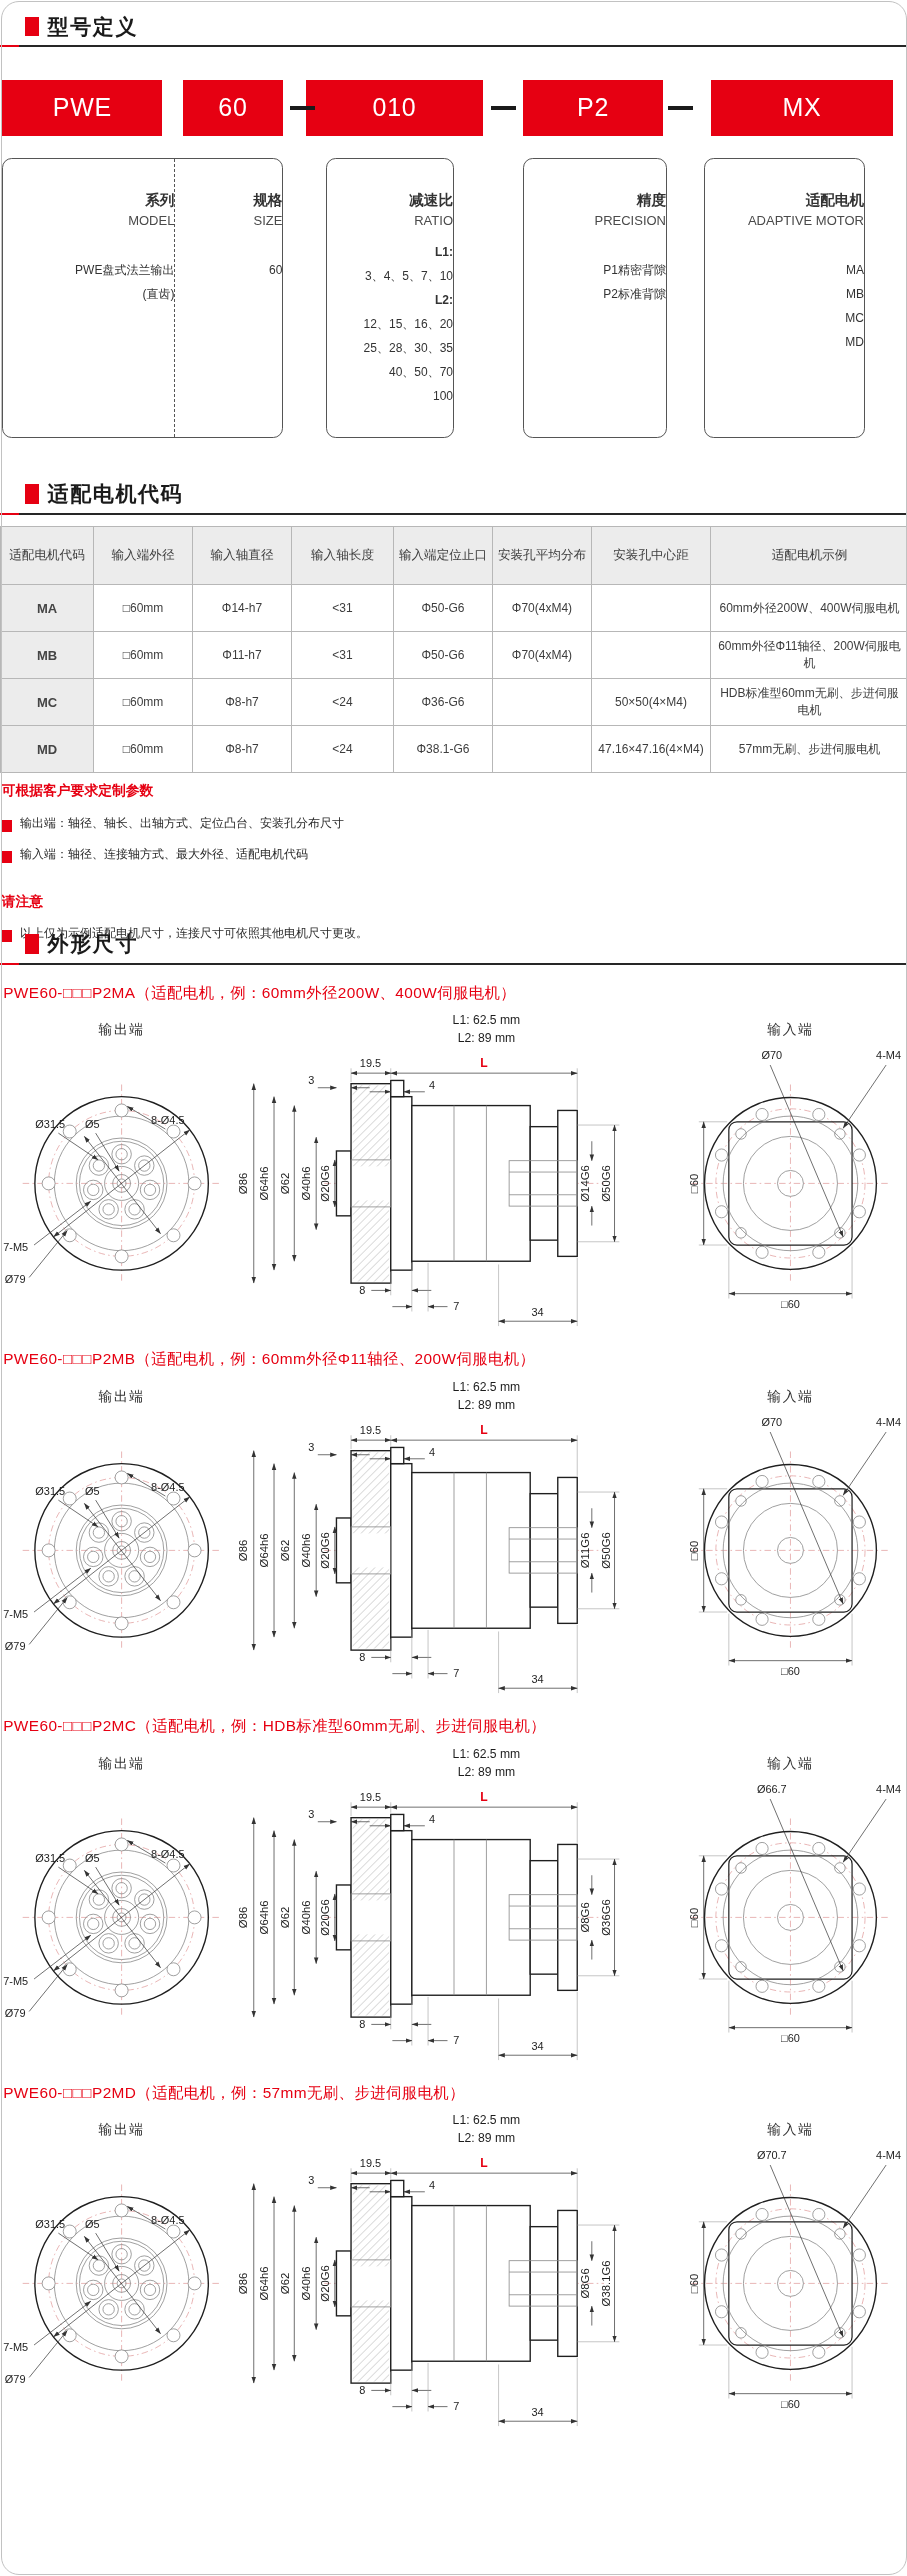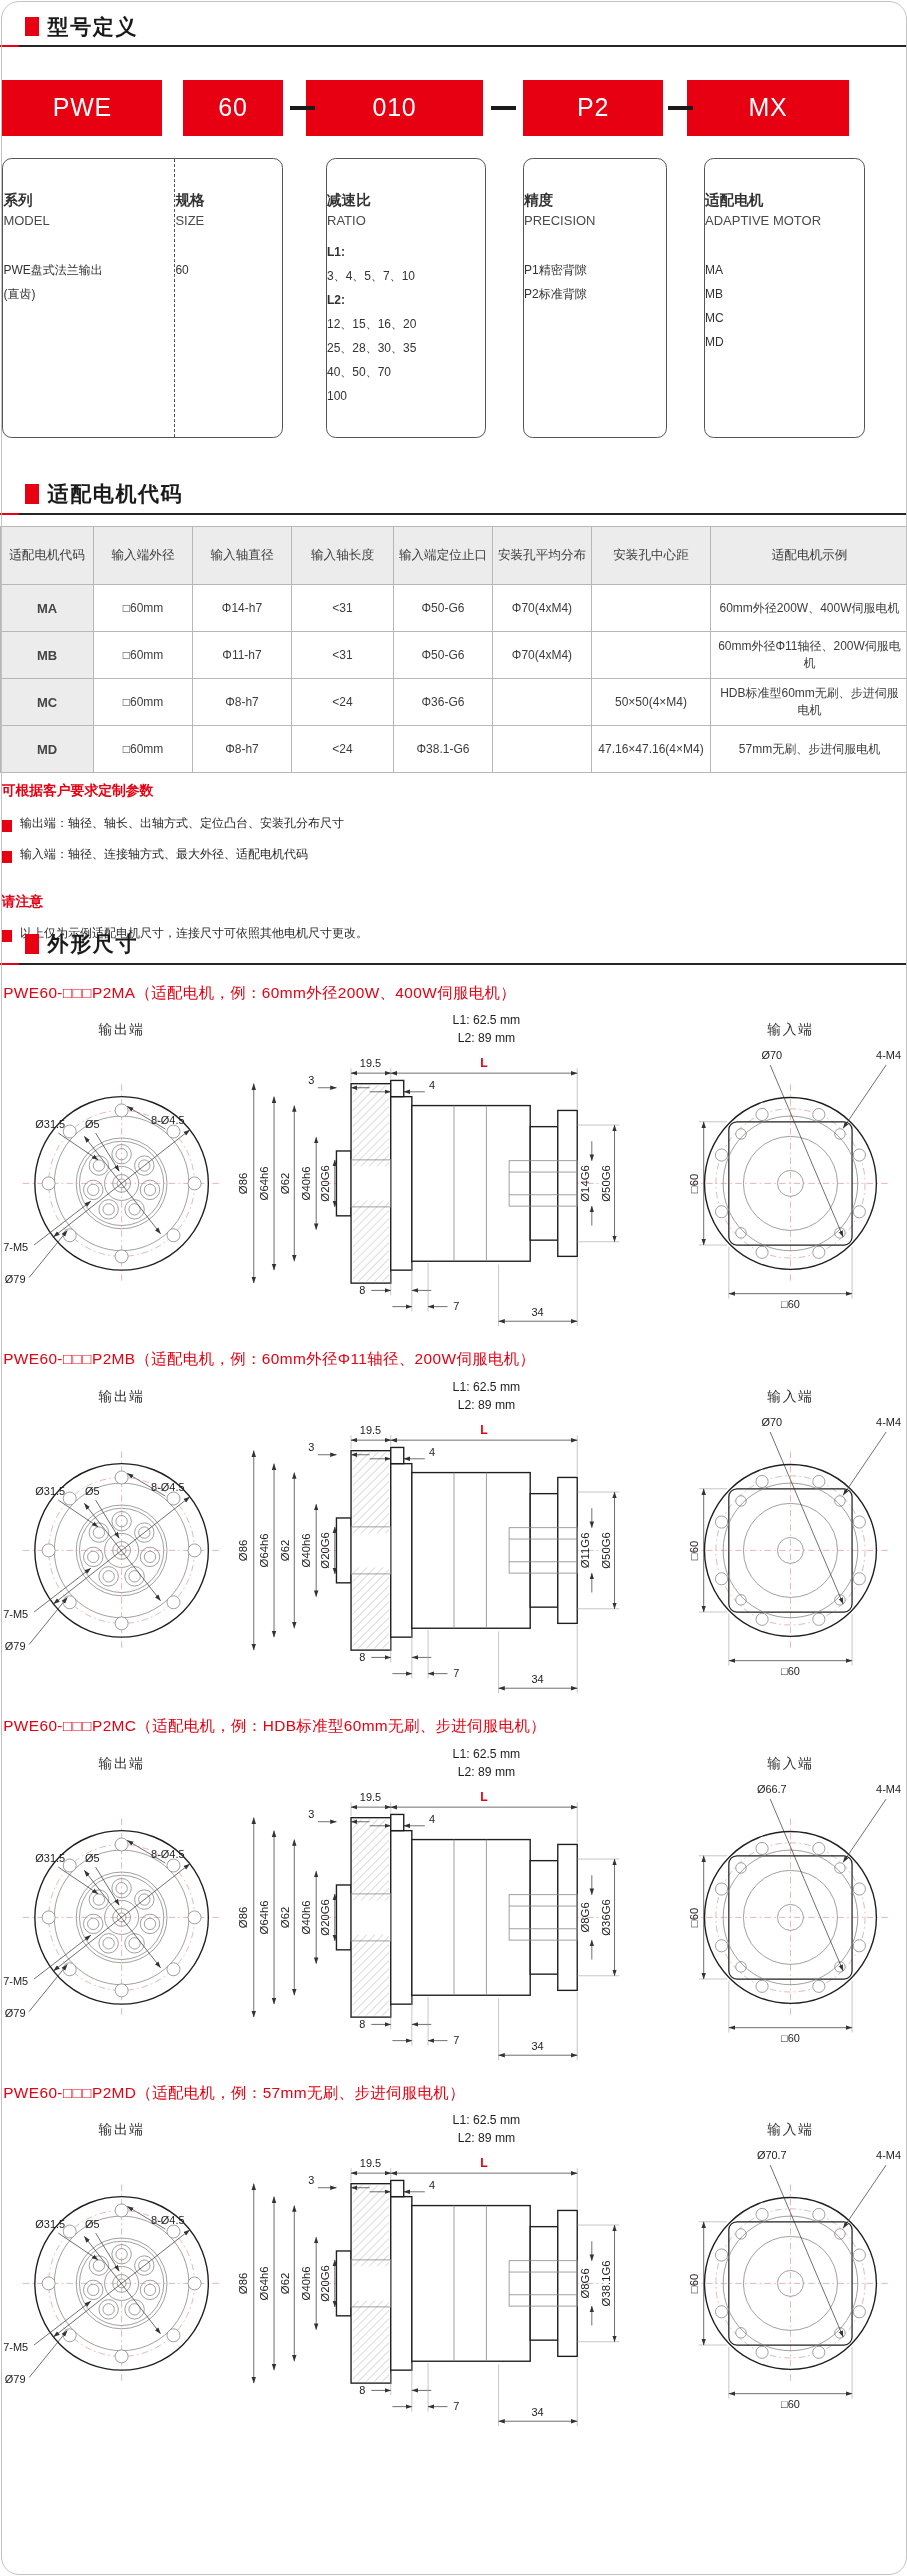--- a/index.html
+++ b/index.html
@@ -15,27 +15,27 @@
   .sec-rule{height:2.4px; background:linear-gradient(to right, var(--accent) 0 19.4px, #262626 19.4px);}
 
   
   #sec-model{position:absolute; top:14.6px; left:0; width:908px; height:454px;}
   .codebox{position:absolute; top:65px; height:56px; background:var(--accent); color:#fff;
            display:flex; align-items:center; justify-content:center; font-size:25px; letter-spacing:0.8px;}
   .cb0{left:2.4px;   width:160px;}
   .cb1{left:183px; width:100px;}
   .cb2{left:306px; width:177px;}
   .cb3{left:523px; width:140px;}
-  .cb4{left:687px; width:162px;}
+  .cb4{left:711px; width:182px;}
   .dash{position:absolute; top:91px; width:25px; height:4px; background:#1a1a1a;}
   .d0{left:290px;} .d1{left:491px;} .d2{left:668px;}
   .ibox{position:absolute; top:143px; height:280px; border:1.2px solid #555; border-radius:9.7px;
-        text-align:left; font-size:12px; color:#333; background:#fff;}
+        text-align:right; font-size:12px; color:#333; background:#fff;}
   .ibA{left:2.4px;   width:281px;}
-  .ibB{left:326px; width:160px;}
+  .ibB{left:326px; width:128px;}
   .ibC{left:523px; width:144px;}
   .ibD{left:704px; width:161px;}
   .ibA-split{display:flex; height:100%;}
   .ibA-left{width:172px; border-right:1.2px dashed #555; height:100%; padding-top:31px;}
   .ibA-right{flex:1; padding-top:31px;}
   .ibox-pad{padding-top:31px;}
   .ib-zh{font-size:14.6px; font-weight:bold; color:#333; line-height:21px;}
   .ib-en{font-size:13px; color:#4a4a4a; line-height:19.4px;}
   .ib-lines{margin-top:27.6px; line-height:24px; font-size:12px; color:#333;}
   .ib-lines.tight{margin-top:9.7px;}

